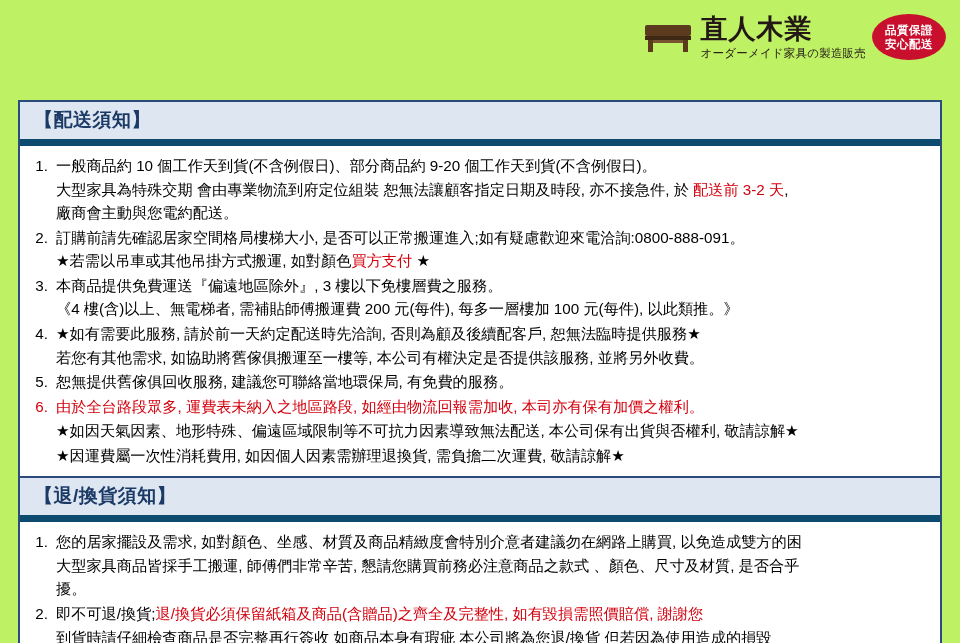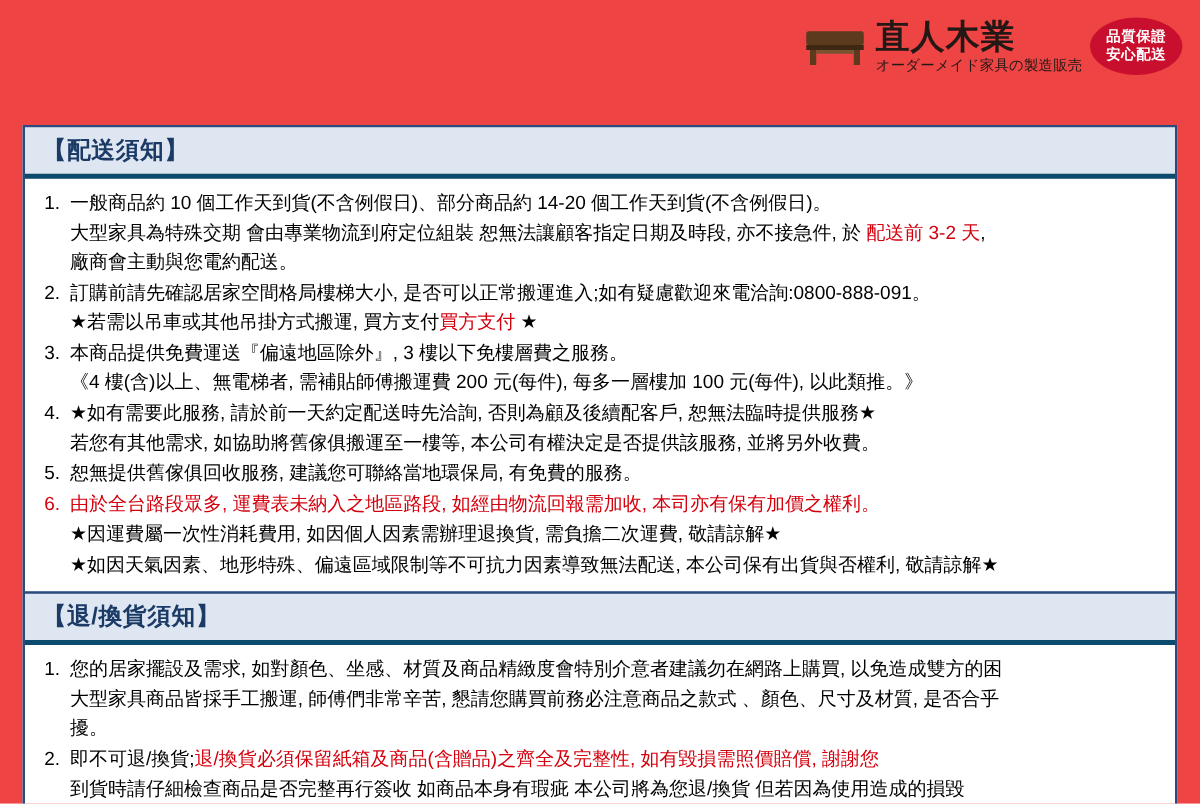--- a/index.html
+++ b/index.html
@@ -5,21 +5,21 @@
   * { box-sizing: border-box; }
   html, body {
     margin: 0; padding: 0;
     width: 960px; height: 643px;
     background: #ffffff;
     font-family: "Liberation Sans", "DejaVu Sans", sans-serif;
   }
   .page {
     position: relative;
     width: 960px; height: 643px;
-    background: #ef4444;
+    background: #bef264;
     overflow: hidden;
   }
 
   
   .header {
     position: absolute;
     top: 14px; right: 18px;
     display: flex;
     align-items: center;
     gap: 10px;
@@ -79,21 +79,21 @@
     border: 2px solid #2b4a7d;
     background: #ffffff;
   }
   .section-title {
     background: #dde6f1;
     padding: 5px 0 6px 14px;
     font-size: 19px;
     font-weight: bold;
     color: #1b3a66;
     letter-spacing: 0.5px;
-    border-bottom: 4px solid #0c4a6e;
+    border-bottom: 7px solid #0c4a6e;
   }
   .section-title.second { border-top: 2px solid #2b4a7d; }
 
   .list {
     padding: 8px 10px 8px 8px;
     margin: 0;
   }
   .item {
     display: flex;
     align-items: flex-start;
@@ -141,30 +141,30 @@
     </div>
   </div>
 
   <div class="doc">
     <div id="sections-root">
         <div class="section-title">【配送須知】</div>
         <div class="list">
           <div class="item">
             <div class="num">1.</div>
             <div class="body">
-              <div class="line"><span>一般商品約 10 個工作天到貨(不含例假日)、部分商品約 14-20 個工作天到貨(不含例假日)。</span></div>
+              <div class="line"><span>一般商品約 10 個工作天到貨(不含例假日)、部分商品約 9-20 個工作天到貨(不含例假日)。</span></div>
               <div class="line"><span>大型家具為特殊交期 會由專業物流到府定位組裝 恕無法讓顧客指定日期及時段, 亦不接急件, 於 </span><span class="red">配送前 3-2 天</span><span>,</span></div>
               <div class="line"><span>廠商會主動與您電約配送。</span></div>
             </div>
           </div>
           <div class="item">
             <div class="num">2.</div>
             <div class="body">
               <div class="line"><span>訂購前請先確認居家空間格局樓梯大小, 是否可以正常搬運進入;如有疑慮歡迎來電洽詢:0800-888-091。</span></div>
-              <div class="line"><span>★若需以吊車或其他吊掛方式搬運, 買方支付</span><span class="red">買方支付</span><span> ★</span></div>
+              <div class="line"><span>★若需以吊車或其他吊掛方式搬運, 如對顏色</span><span class="red">買方支付</span><span> ★</span></div>
             </div>
           </div>
           <div class="item">
             <div class="num">3.</div>
             <div class="body">
               <div class="line"><span>本商品提供免費運送『偏遠地區除外』, 3 樓以下免樓層費之服務。</span></div>
               <div class="line"><span>《4 樓(含)以上、無電梯者, 需補貼師傅搬運費 200 元(每件), 每多一層樓加 100 元(每件), 以此類推。》</span></div>
             </div>
           </div>
           <div class="item">
@@ -182,27 +182,27 @@
           </div>
           <div class="item">
             <div class="num red">6.</div>
             <div class="body">
               <div class="line"><span class="red">由於全台路段眾多, 運費表未納入之地區路段, 如經由物流回報需加收, 本司亦有保有加價之權利。</span></div>
             </div>
           </div>
           <div class="item">
             <div class="num"></div>
             <div class="body">
+              <div class="line"><span>★如因天氣因素、地形特殊、偏遠區域限制等不可抗力因素導致無法配送, 本公司保有出貨與否權利, 敬請諒解★</span></div>
+            </div>
+          </div>
+          <div class="item">
+            <div class="num"></div>
+            <div class="body">
               <div class="line"><span>★因運費屬一次性消耗費用, 如因個人因素需辦理退換貨, 需負擔二次運費, 敬請諒解★</span></div>
-            </div>
-          </div>
-          <div class="item">
-            <div class="num"></div>
-            <div class="body">
-              <div class="line"><span>★如因天氣因素、地形特殊、偏遠區域限制等不可抗力因素導致無法配送, 本公司保有出貨與否權利, 敬請諒解★</span></div>
             </div>
           </div>
         </div>
         <div class="section-title second">【退/換貨須知】</div>
         <div class="list">
           <div class="item">
             <div class="num">1.</div>
             <div class="body">
               <div class="line"><span>您的居家擺設及需求, 如對顏色、坐感、材質及商品精緻度會特別介意者建議勿在網路上購買, 以免造成雙方的困</span></div>
               <div class="line"><span>大型家具商品皆採手工搬運, 師傅們非常辛苦, 懇請您購買前務必注意商品之款式 、顏色、尺寸及材質, 是否合乎</span></div>

